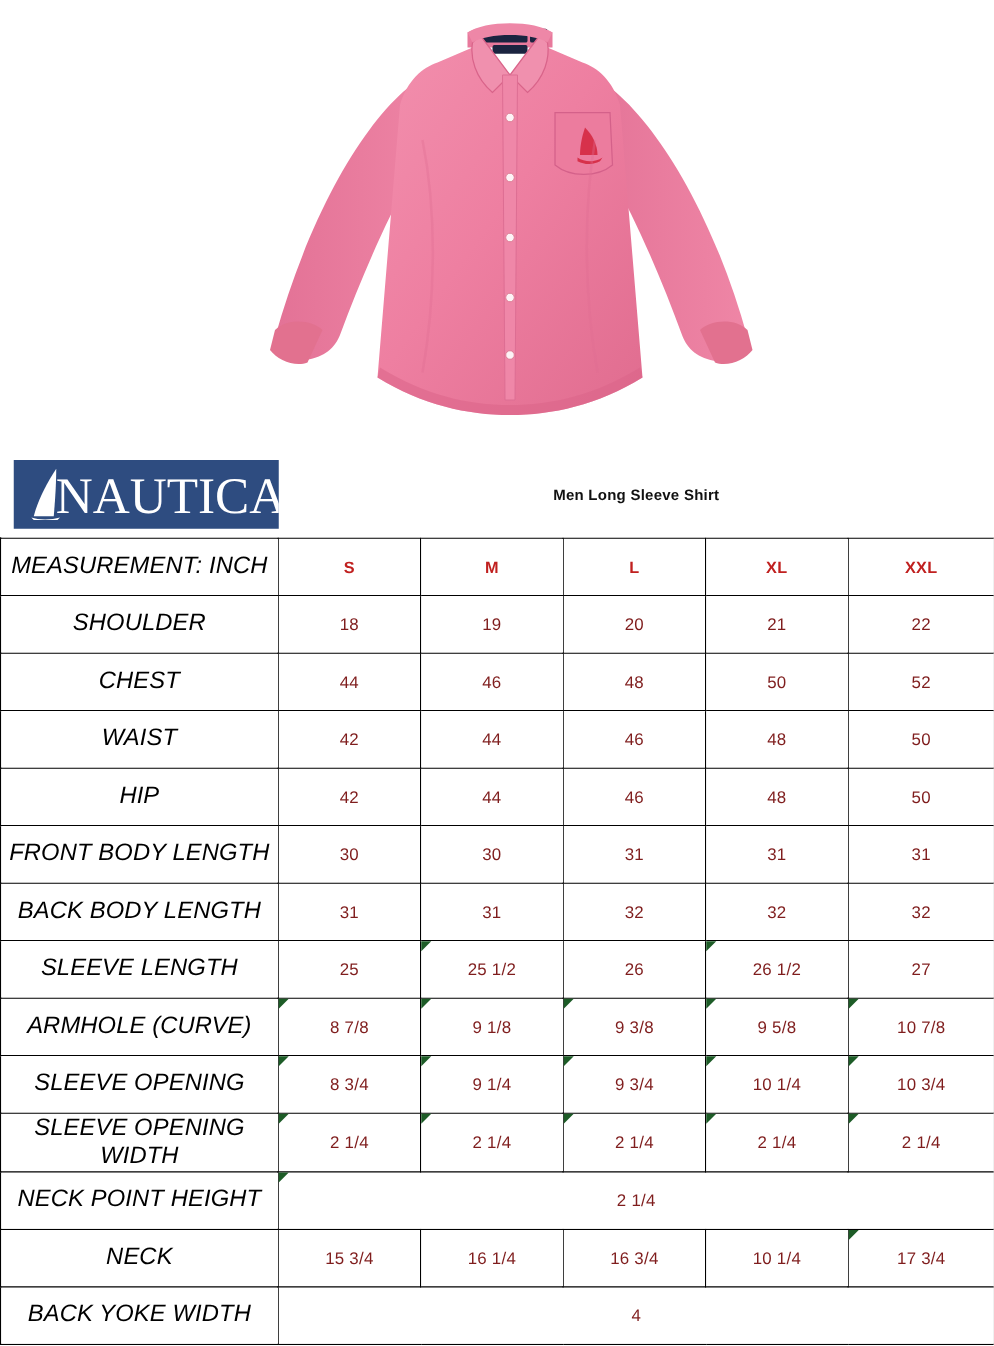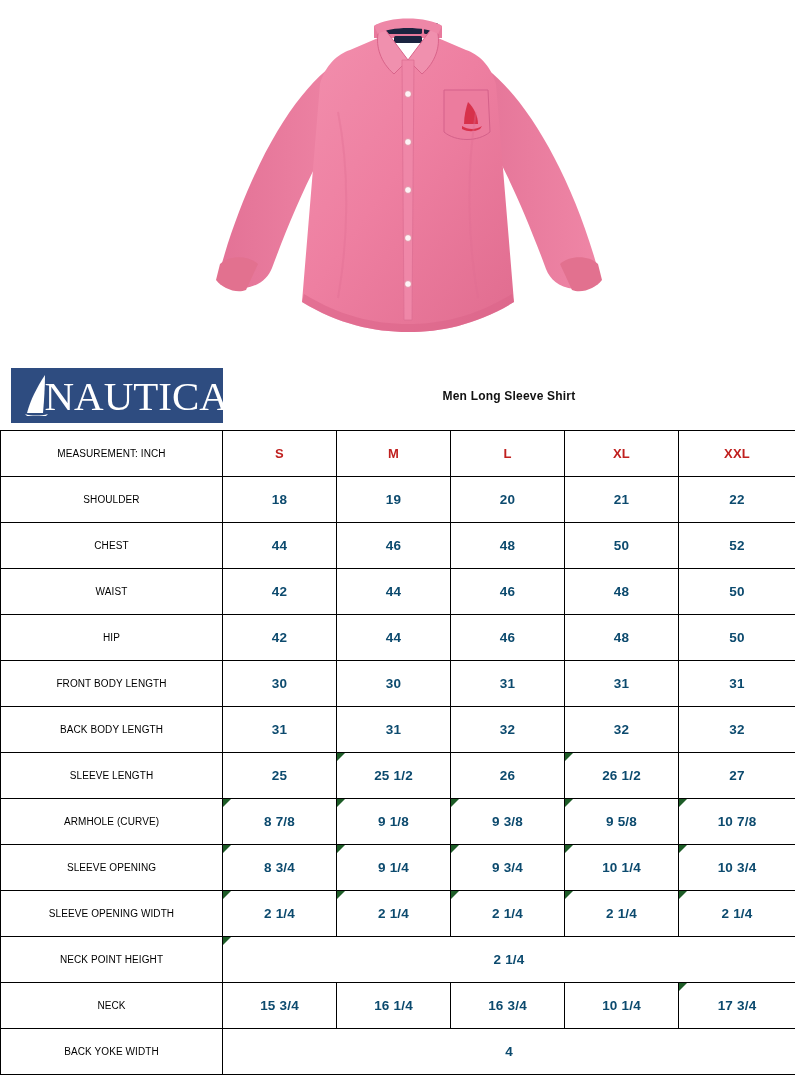--- a/index.html
+++ b/index.html
@@ -90,35 +90,36 @@
   }
   td.title-cell {
     text-align: center;
     font-size: 12px;
     font-weight: bold;
     color: #111111;
     letter-spacing: .2px;
   }
 
   td.rowlabel {
-    font-size: 10px;
+    font-size: 19px;
     color: #000000;
     font-weight: 400;
     letter-spacing: .1px;
+    font-style: italic;
   }
   td.sizehead {
     font-size: 13px;
     font-weight: bold;
     color: #c0201f;
     letter-spacing: .3px;
   }
   td.val {
     font-size: 13.5px;
-    font-weight: bold;
-    color: #0c4a6e;
+    font-weight: normal;
+    color: #7f1d1d;
     letter-spacing: .2px;
   }
 
   
   td.mark::before {
     content: "";
     position: absolute;
     left: 0; top: 0;
     width: 0; height: 0;
     border-left: 8px solid #1d5c27;

